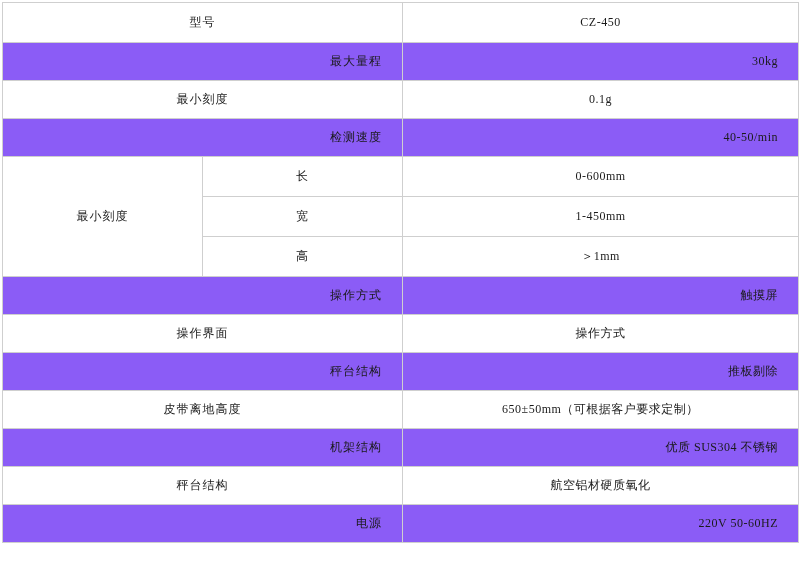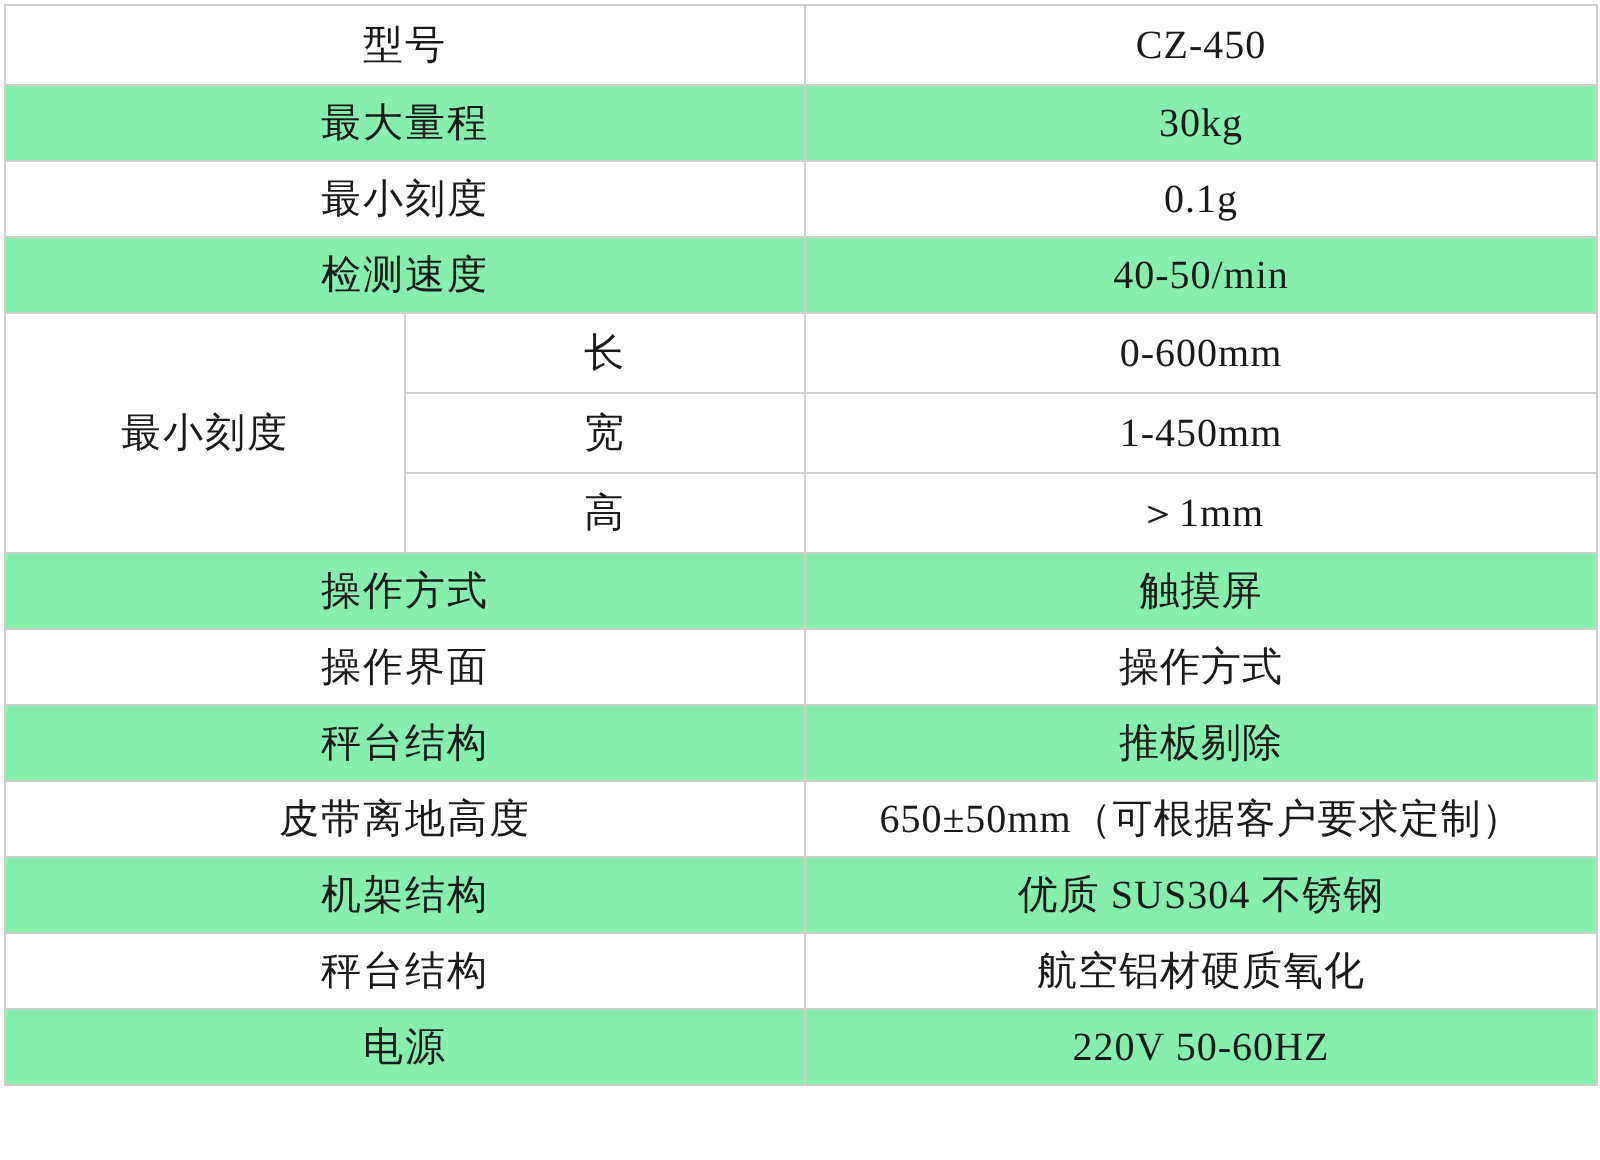--- a/index.html
+++ b/index.html
@@ -16,26 +16,26 @@
   .spec-table {
     border-collapse: collapse;
     width: 796px;
     margin: 2px 2px 0 2px;
     table-layout: fixed;
   }
   .spec-table td {
     border: 1px solid #cfcfcf;
     text-align: center;
     vertical-align: middle;
-    font-size: 20px;
+    font-size: 12px;
     line-height: 1.3;
     padding: 0 20px;
   }
   .row-a td { background: #ffffff; }
-  .row-b td { background: #86efac; }
+  .row-b td { background: #8b5cf6; text-align: right; }
 
   .h-40 { height: 40px; }
   .h-38 { height: 38px; }
 
   .label-cell {
     font-size: 17px;
     letter-spacing: 1px;
   }
   .value-cell {
     font-size: 16px;

